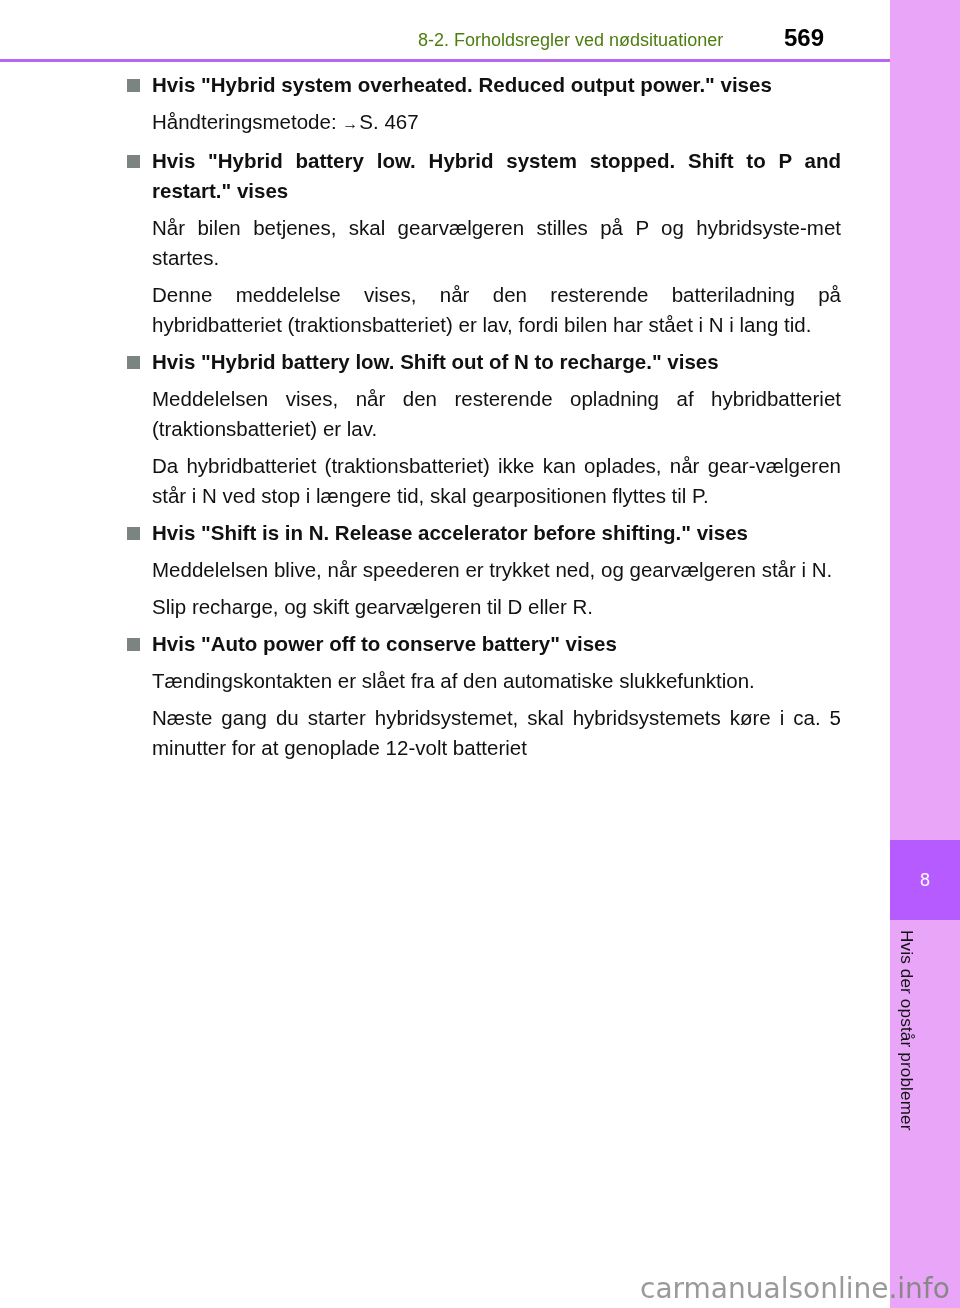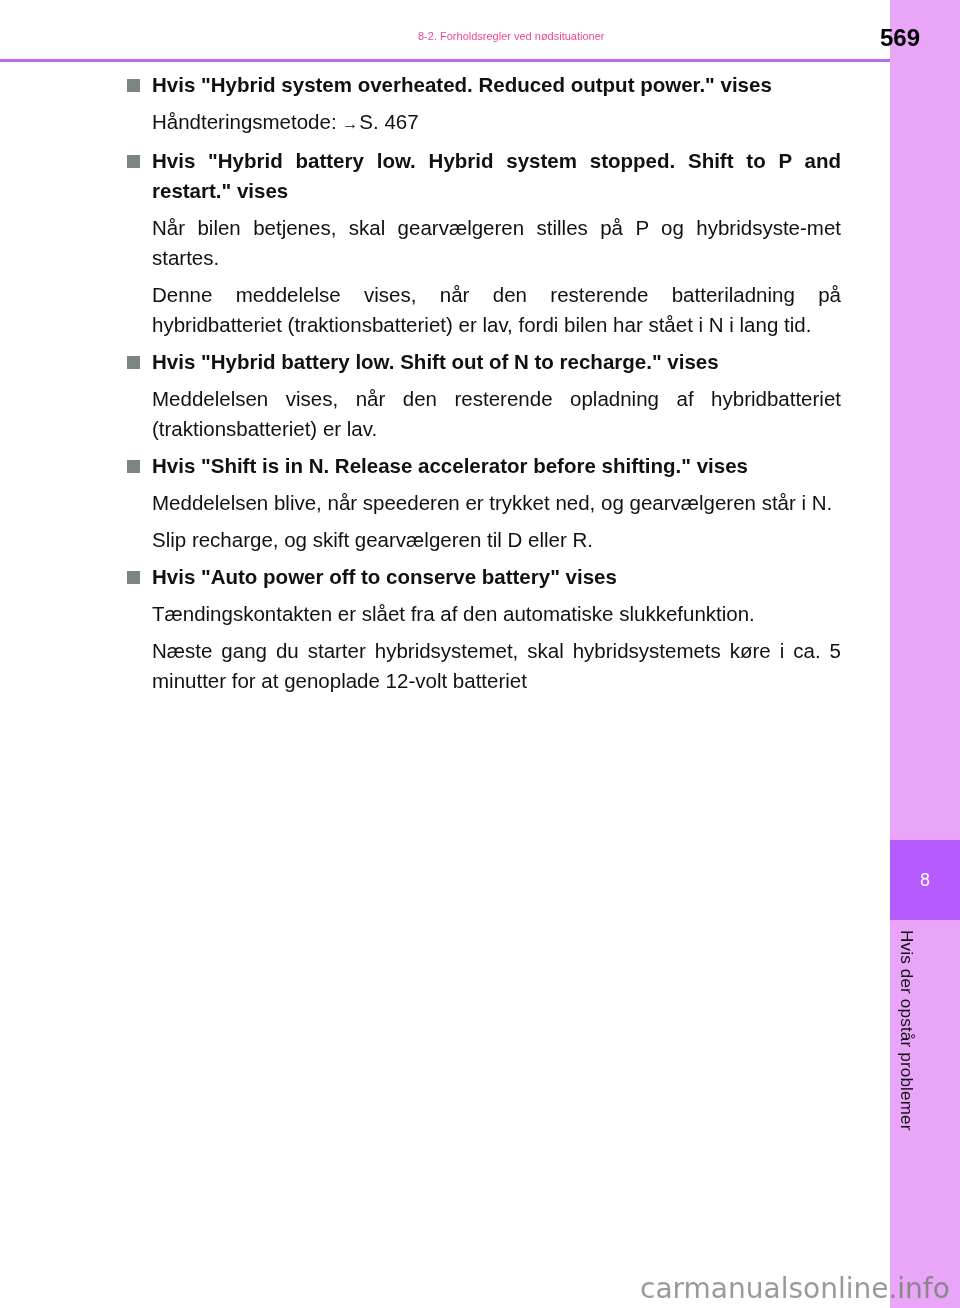--- a/index.html
+++ b/index.html
@@ -22,24 +22,24 @@
   .side-label {
     position:absolute; left:896px; top:930px;
     writing-mode:vertical-rl;
     font-size:17px; color:#111; letter-spacing:0.2px;
   }
   .header-line {
     position:absolute; left:0; top:59px; width:890px; height:3px;
     background:#b967ef;
   }
   .header-section {
-    position:absolute; left:418px; top:30px; font-size:11px; color:#ec4899;
+    position:absolute; left:418px; top:30px; font-size:18px; color:#4d7c0f;
   }
   .page-number {
-    position:absolute; left:880px; top:24px; font-size:24px; font-weight:bold; color:#000;
+    position:absolute; left:784px; top:24px; font-size:24px; font-weight:bold; color:#000;
   }
   .content {
     position:absolute; left:127px; top:70px; width:714px;
   }
   .section { margin-bottom:0; }
   .heading {
     position:relative; padding-left:25px;
     font-weight:bold; font-size:20.5px; line-height:30px;
     text-align:justify; margin-top:0; margin-bottom:7px;
     font-stretch:condensed;
@@ -93,20 +93,21 @@
     <div class="para">Når bilen betjenes, skal gearvælgeren stilles på P og hybridsyste-met startes.</div>
     <div class="para">Denne meddelelse vises, når den resterende batteriladning på hybridbatteriet (traktionsbatteriet) er lav, fordi bilen har stået i N i lang tid.</div>
   </div>
 
   <div class="section">
     <div class="heading">
       <span class="bullet"></span>
       <span>Hvis "Hybrid battery low. Shift out of N to recharge." vises</span>
     </div>
     <div class="para">Meddelelsen vises, når den resterende opladning af hybridbatteriet (traktionsbatteriet) er lav.</div>
+    <div class="para">Da hybridbatteriet (traktionsbatteriet) ikke kan oplades, når gear-vælgeren står i N ved stop i længere tid, skal gearpositionen flyttes til P.</div>
   </div>
 
   <div class="section">
     <div class="heading">
       <span class="bullet"></span>
       <span>Hvis "Shift is in N. Release accelerator before shifting." vises</span>
     </div>
     <div class="para">Meddelelsen blive, når speederen er trykket ned, og gearvælgeren står i N.</div>
     <div class="para">Slip recharge, og skift gearvælgeren til D eller R.</div>
   </div>

